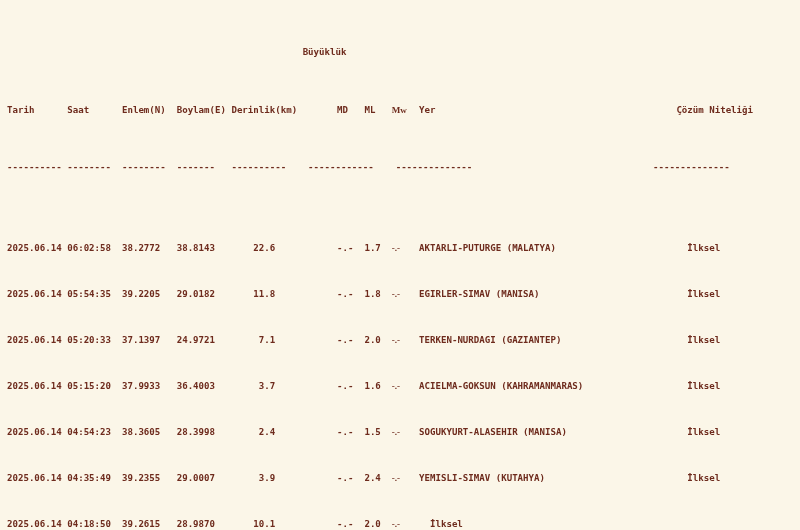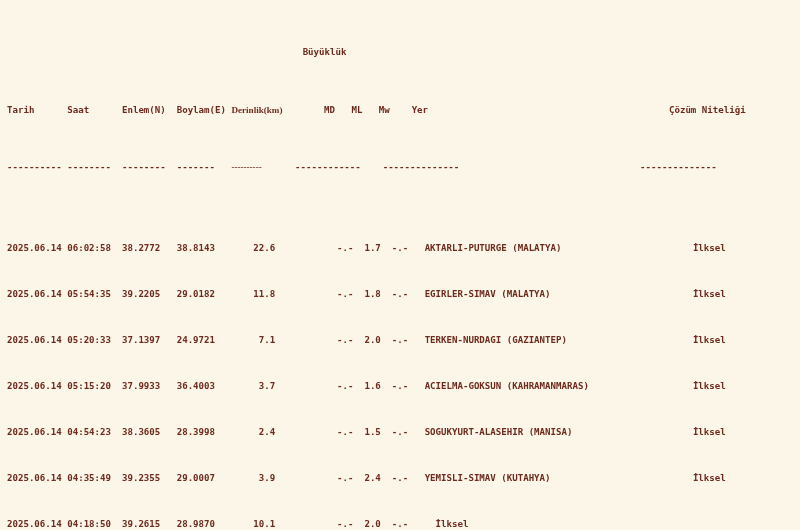--- a/index.html
+++ b/index.html
@@ -20,25 +20,25 @@
   .row span{flex:none;display:block;overflow:visible;}
   
   .f-date   {width:11ch;}
   .f-time   {width:10ch;}
   .f-lat    {width:10ch;}
   .f-lon    {width:10ch;}
   .f-depth  {width:8ch;text-align:right;}
   .f-dgap   {width:6ch;}
   .f-md     {width:5ch;margin-left:29px;}
   .f-ml     {width:5ch;}
-  .f-mw     {width:6ch;}
+  .f-mw     {width:6ch;font-family:Liberation Serif, serif;}
   .f-place  {width:47ch;}
   .f-qual   {padding-left:2ch;}
   
-  .f-depthhdr{width:14ch;text-align:left;font-family:Liberation Serif, serif;}
+  .f-depthhdr{width:14ch;text-align:left;}
   .f-maghdr  {width:16ch;}
   .f-qualhdr {padding-left:0;}
   .f-magword {margin-left:54ch;}
 </style>
 </head>
 <body style="background: rgb(251, 246, 232);">
 
 <div class="list" style="color: rgb(110, 43, 29);">
 
   
@@ -91,21 +91,21 @@
     <div class="row">
       <span class="f-date">2025.06.14</span>
       <span class="f-time">05:54:35</span>
       <span class="f-lat">39.2205</span>
       <span class="f-lon">29.0182</span>
       <span class="f-depth">11.8</span>
       <span class="f-dgap"></span>
       <span class="f-md">-.-</span>
       <span class="f-ml">1.8</span>
       <span class="f-mw">-.-</span>
-      <span class="f-place">EGIRLER-SIMAV (MALATYA)</span>
+      <span class="f-place">EGIRLER-SIMAV (MANISA)</span>
       <span class="f-qual">İlksel</span>
     </div>
   
     <div class="row">
       <span class="f-date">2025.06.14</span>
       <span class="f-time">05:20:33</span>
       <span class="f-lat">37.1397</span>
       <span class="f-lon">24.9721</span>
       <span class="f-depth">7.1</span>
       <span class="f-dgap"></span>

